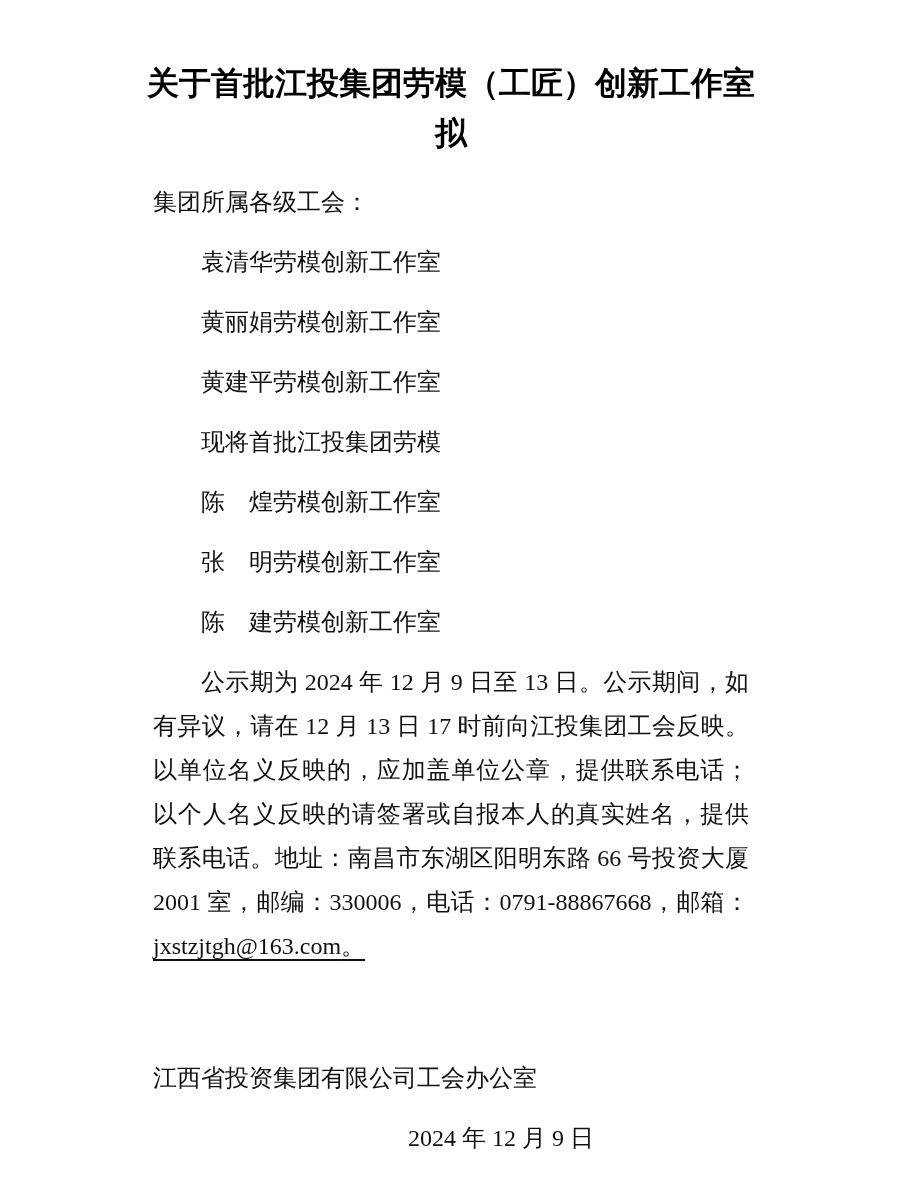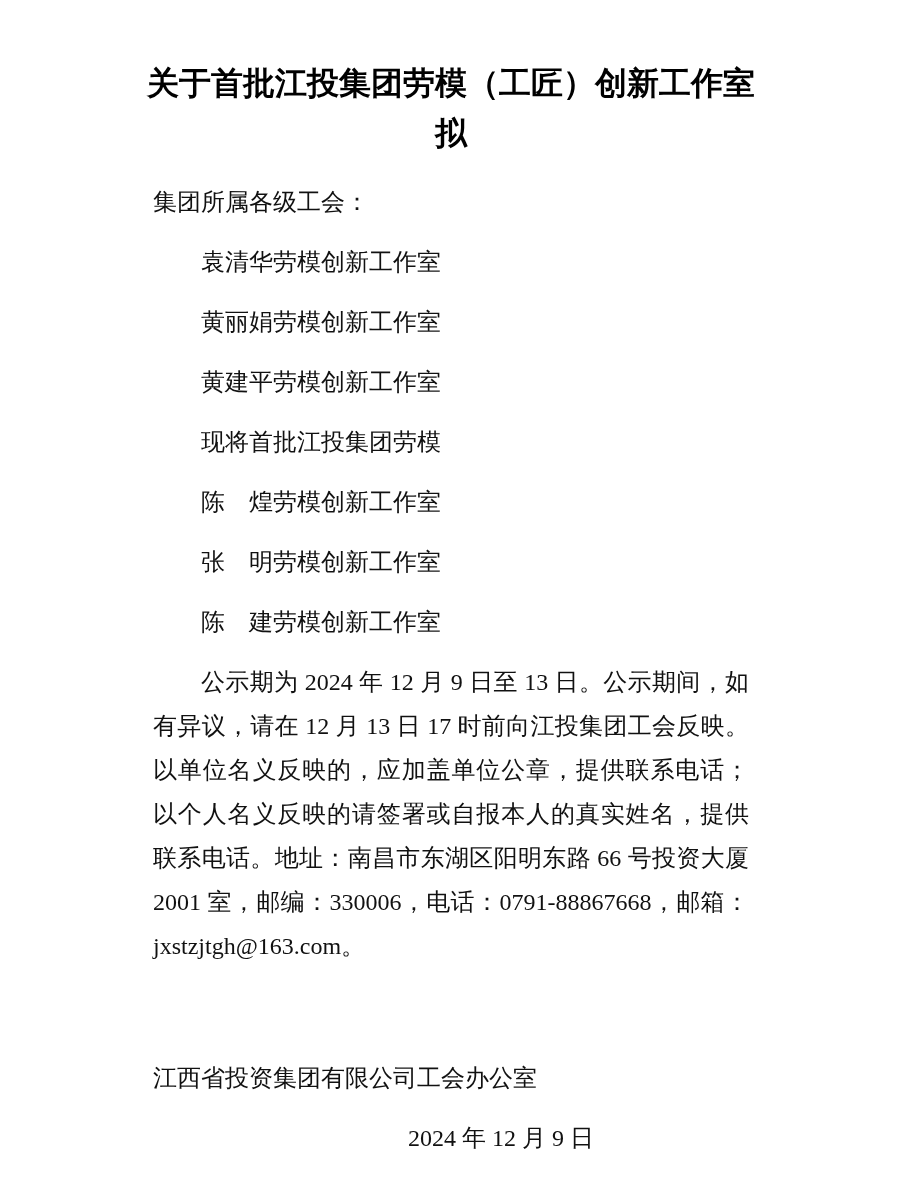--- a/index.html
+++ b/index.html
@@ -28,20 +28,21 @@
     margin-top: 22px;
     font-size: 24px;
     line-height: 44px;
     text-align: justify;
     text-justify: inter-ideograph;
   }
   .content p { margin: 16px; }
   .indent { text-indent: 2em; }
   .studios { padding-left: 2em; }
   .email {
+    text-decoration: underline;
     text-underline-offset: 5px;
     color: inherit;
     cursor: pointer;
   }
   .signature-line {
     margin-top: 88px !important;
     text-align: left;
     padding-right: 82px;
   }
   .date-line {

